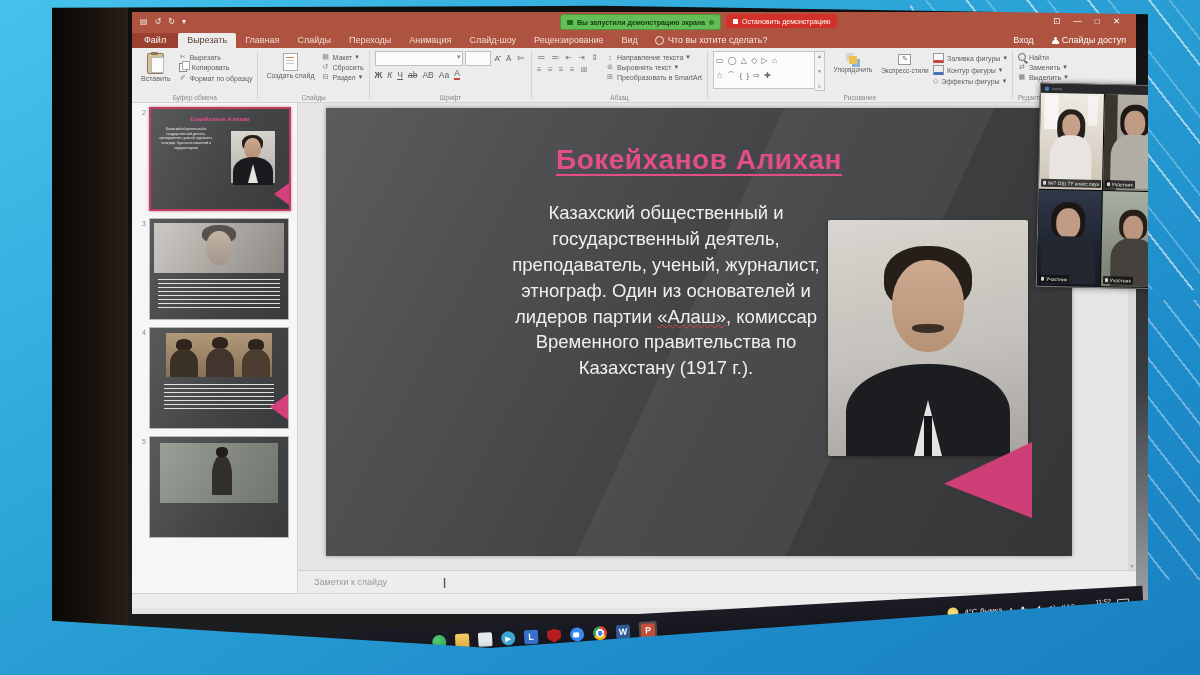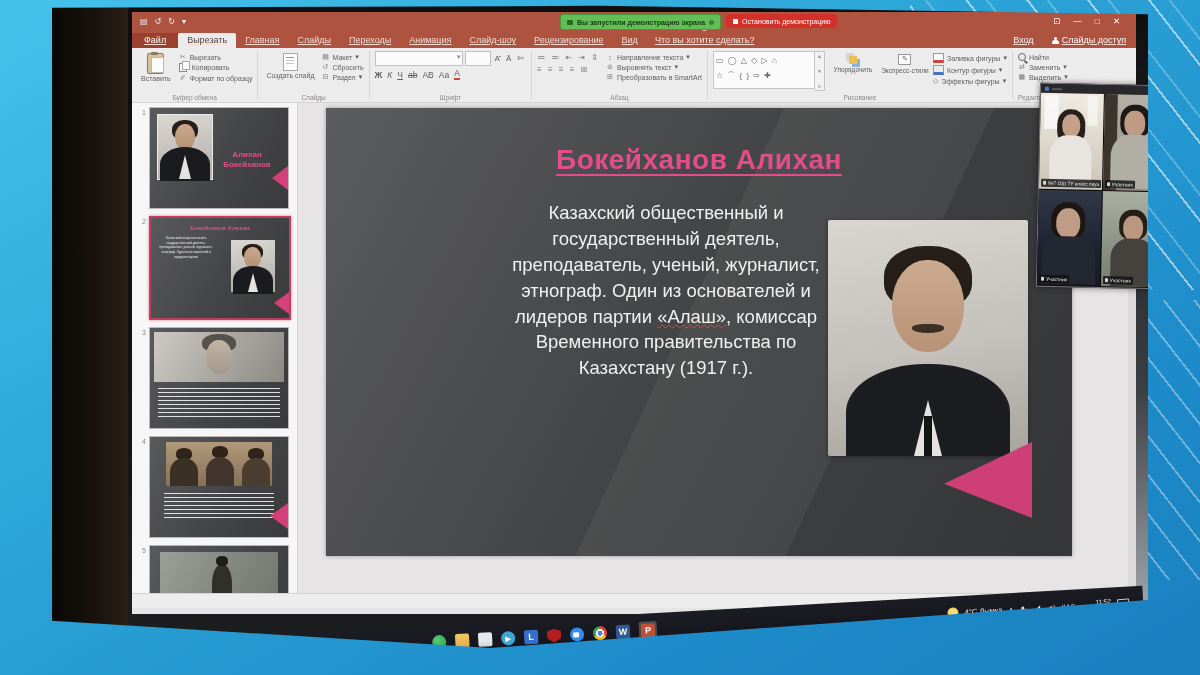--- a/index.html
+++ b/index.html
@@ -31,25 +31,25 @@
   
   .banner{position:absolute;left:428px;top:2px;display:flex;gap:5px;z-index:40;}
   .banner .green{display:flex;align-items:center;gap:4px;background:#5ec24f;border:1px solid #3f9b33;
     border-radius:3px;height:14px;padding:0 6px;font-size:7px;color:#0c3d08;font-weight:bold;white-space:nowrap;}
   .cam-dot{width:6px;height:5px;background:#1d6b16;border-radius:1px;}
   .eye-dot{width:5px;height:5px;background:#2f8727;border-radius:50%;}
   .banner .stop{display:flex;align-items:center;gap:4px;background:#e02b22;border-radius:3px;height:14px;
     padding:0 7px;font-size:7px;color:#fff;white-space:nowrap;}
   .stop-sq{width:5px;height:5px;background:#fff;}
   
-  .tabsrow{display:flex;align-items:flex-end;height:18px;background:#b5503a;color:#f7ddd5;font-size:9px;text-decoration:underline;}
+  .tabsrow{display:flex;align-items:flex-end;height:18px;background:#b5503a;color:#f7ddd5;font-size:9px;}
   .tab{padding:2px 9px 3px;white-space:nowrap;}
   .tab.file{background:#a03d28;color:#fff;padding:2px 12px 3px;}
   .tab.active{background:#f1efef;color:#5a3e37;border-radius:2px 2px 0 0;}
-  .tellme{display:flex;align-items:center;gap:4px;padding:2px 8px 3px;color:#ffe9e2;white-space:nowrap;flex-direction:column;}
+  .tellme{display:flex;align-items:center;gap:4px;padding:2px 8px 3px;color:#ffe9e2;white-space:nowrap;}
   .bulb{width:7px;height:7px;border:1px solid #ffe9e2;border-radius:50%;font-size:5px;line-height:7px;text-align:center;}
   .tabsrow .sp{flex:1;}
   .signin{padding:2px 8px 3px;color:#fff;white-space:nowrap;text-align:center;}
   .share{display:flex;align-items:center;gap:3px;padding:2px 10px 3px;color:#fff;white-space:nowrap;}
   .person{position:relative;width:7px;height:7px;}
   .person::before{content:"";position:absolute;left:2px;top:0;width:3px;height:3px;border-radius:50%;background:#fff;}
   .person::after{content:"";position:absolute;left:0;top:3.5px;width:7px;height:3.5px;border-radius:3px 3px 0 0;background:#fff;}
   
   .ribbon{display:flex;height:54px;background:#f1efef;border-bottom:1px solid #d8d5d6;color:#5c5c5c;}
   .rgroup{position:relative;display:flex;flex-direction:column;padding:3px 5px 1px;}
@@ -440,33 +440,20 @@
                 </div>
             </div>
             <div class="glabel">Редактирование</div>
           </div>
         </div>
 
         <div class="content">
 
           <div class="thumbs">
             <div class="throw">
-              <div class="tnum">1</div>
-              <div class="thumb">
-                <div class="ph" style="left:7px;top:6px;width:54px;height:64px;border:1px solid #eee;">
-                  <div class="h-hair" style="left:14px;top:5px;width:26px;height:20px;"></div>
-                  <div class="h-face" style="left:17px;top:9px;width:20px;height:26px;"></div>
-                  <div class="h-torso" style="left:2px;top:32px;width:50px;height:34px;"></div>
-                  <div class="h-shirt" style="left:21px;top:40px;width:12px;height:24px;"></div>
-                </div>
-                <div class="t1-title">Алихан Бокейханов</div>
-                <div class="tri-s" style="right:0;top:58px;width:16px;height:24px;clip-path:polygon(0 50%,100% 0,100% 100%);"></div>
-              </div>
-            </div>
-            <div class="throw">
               <div class="tnum">2</div>
               <div class="thumb sel">
                 <div class="t2-title">Бокейханов Алихан</div>
                 <div class="t2-body">Казахский общественный и государственный деятель, преподаватель, ученый, журналист, этнограф. Один из основателей и лидеров партии </div>
                 <div class="ph" style="right:14px;top:22px;width:44px;height:52px;">
                   <div class="h-hair" style="left:11px;top:4px;width:21px;height:16px;"></div>
                   <div class="h-face" style="left:13px;top:7px;width:17px;height:21px;"></div>
                   <div class="h-torso" style="left:2px;top:26px;width:40px;height:28px;"></div>
                   <div class="h-shirt" style="left:17px;top:33px;width:10px;height:19px;"></div>
                 </div>
@@ -521,20 +508,24 @@
                   <div class="p-torso"></div>
                   <div class="p-shirt"></div>
                   <div class="p-tie"></div>
                 </div>
                 <div class="sl-tri"></div>
               </div>
               <div class="vscroll">
                   <span>▲</span>
                   <span>▼</span>
                 </div>
+            </div>
+            <div class="notesbar">
+              <span>Заметки к слайду</span>
+              <span class="caret">|</span>
             </div>
           </div>
         </div>
 
         <div class="statusrow">
           <span>Заметки</span>
           <span>Примечания</span>
           <span class="viewic">▥ ▤ ▦ ⊞</span>
           <div class="zoomsl">
             <span>−</span>

